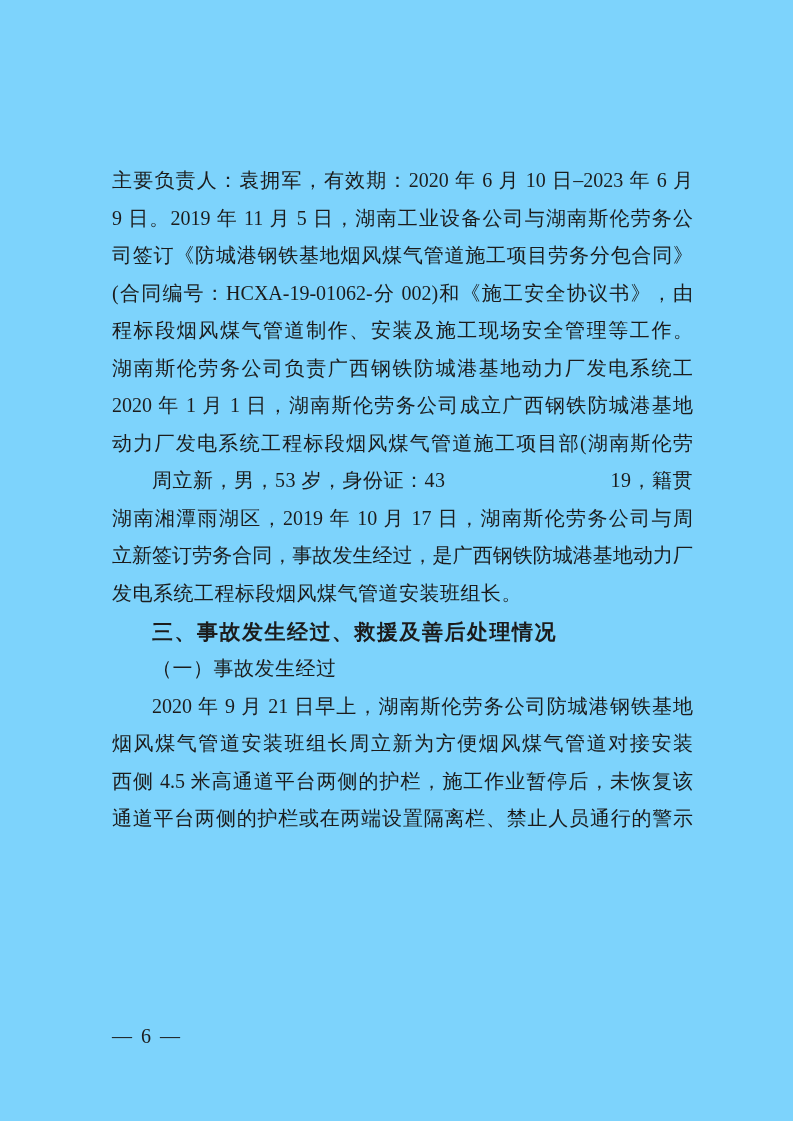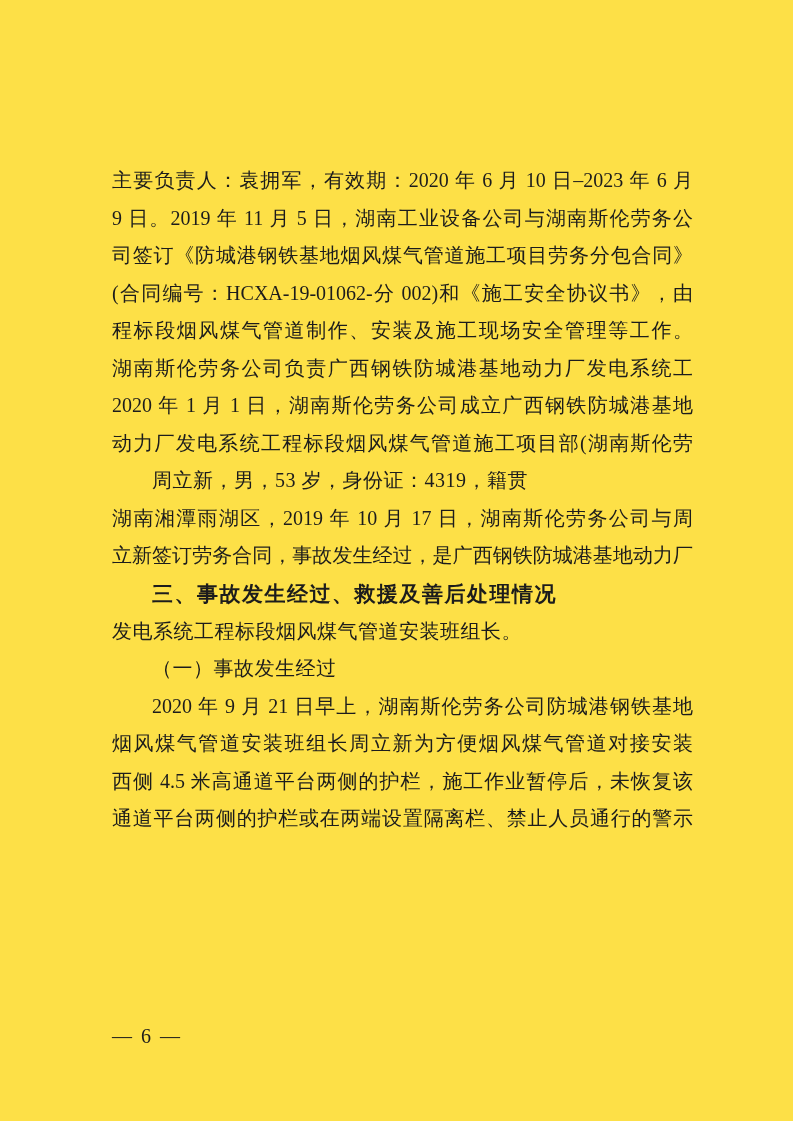--- a/index.html
+++ b/index.html
@@ -5,21 +5,21 @@
   html, body {
     margin: 0;
     padding: 0;
     background: #e8e8e8;
   }
   .page {
     position: relative;
     width: 793px;
     height: 1121px;
     margin: 0 auto;
-    background: #fde047;
+    background: #7dd3fc;
     color: #1c1c1c;
     font-family: "Liberation Serif", "DejaVu Serif", serif;
     overflow: hidden;
   }
   .content {
     position: absolute;
     left: 112px;
     top: 162px;
     width: 581px;
   }
@@ -35,21 +35,21 @@
     white-space: normal;
     text-align: justify;
     text-align-last: justify;
     letter-spacing: 0;
   }
   .indent {
     padding-left: 40px;
   }
   .split {
     display: flex;
-    justify-content: flex-start;
+    justify-content: space-between;
     letter-spacing: 0.5px;
   }
   .heading-bold {
     font-weight: 700;
     font-size: 21px;
     letter-spacing: 1.5px;
     font-family: "Liberation Sans", "DejaVu Sans", sans-serif;
   }
   sup.hash {
     font-size: 0.55em;
@@ -81,23 +81,23 @@
     <div class="line just">动力厂发电系统工程标段烟风煤气管道施工项目部(湖南斯伦劳</div>
 
 
     <div class="line indent split">
       <span>周立新，男，53 岁，身份证：43</span>
       <span>19，籍贯</span>
     </div>
 
     <div class="line just">湖南湘潭雨湖区，2019 年 10 月 17 日，湖南斯伦劳务公司与周</div>
     <div class="line just">立新签订劳务合同，事故发生经过，是广西钢铁防城港基地动力厂</div>
+    <div class="line">发电系统工程标段烟风煤气管道安装班组长。</div>
+
     <div class="line indent heading-bold">三、事故发生经过、救援及善后处理情况</div>
-
-    <div class="line">发电系统工程标段烟风煤气管道安装班组长。</div>
     <div class="line indent">（一）事故发生经过</div>
 
     <div class="line just indent">2020 年 9 月 21 日早上，湖南斯伦劳务公司防城港钢铁基地</div>
     <div class="line just">烟风煤气管道安装班组长周立新为方便烟风煤气管道对接安装</div>
 
 
     <div class="line just">西侧 4.5 米高通道平台两侧的护栏，施工作业暂停后，未恢复该</div>
     <div class="line just">通道平台两侧的护栏或在两端设置隔离栏、禁止人员通行的警示</div>
 
   </div>

